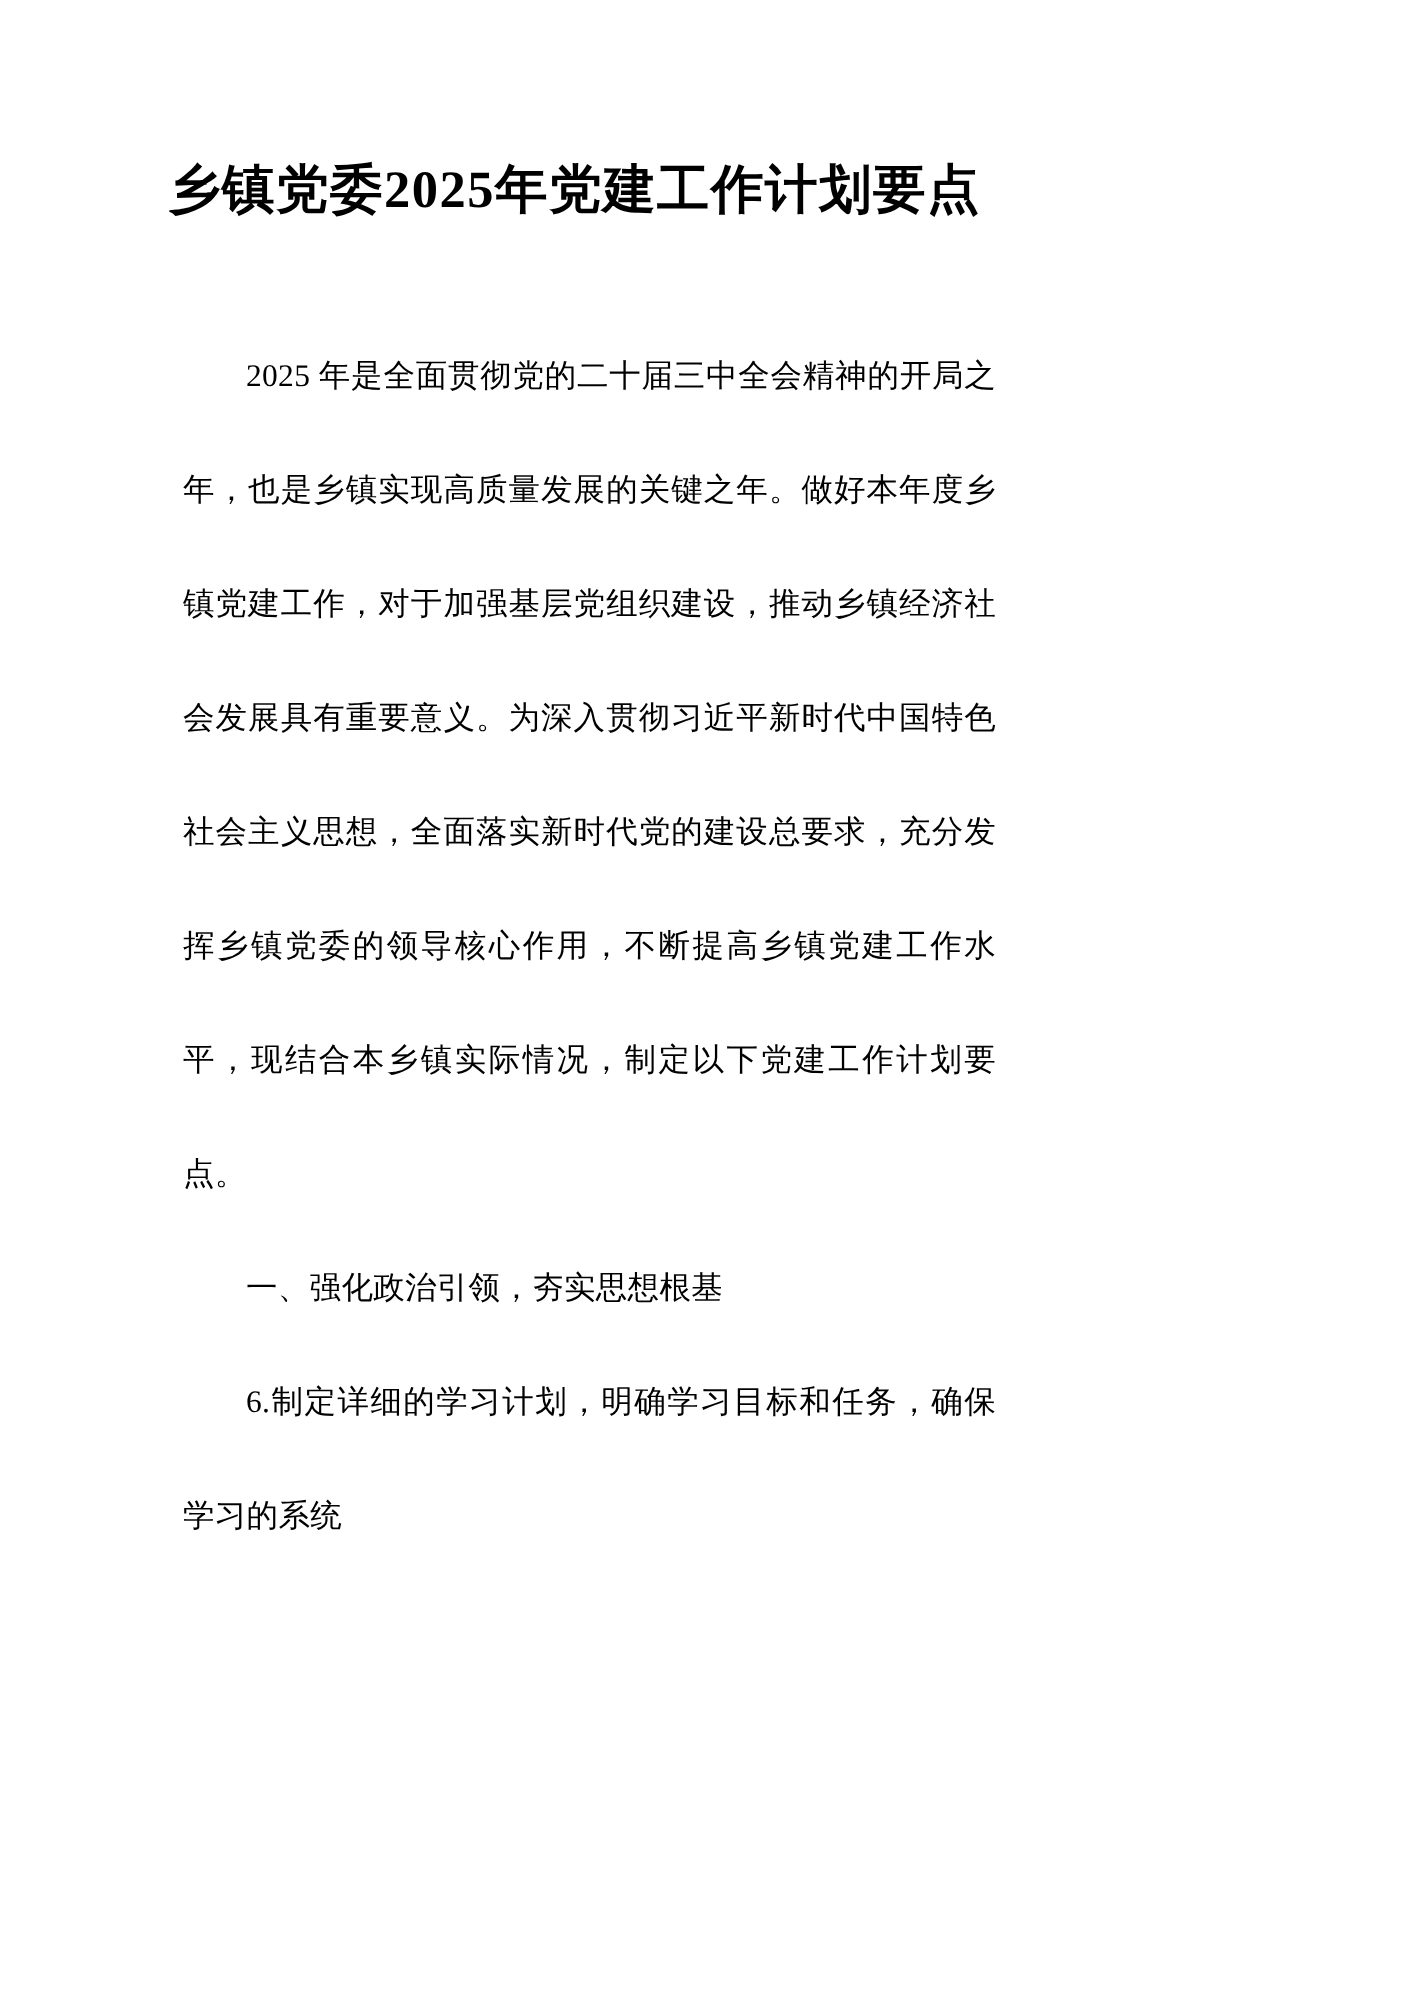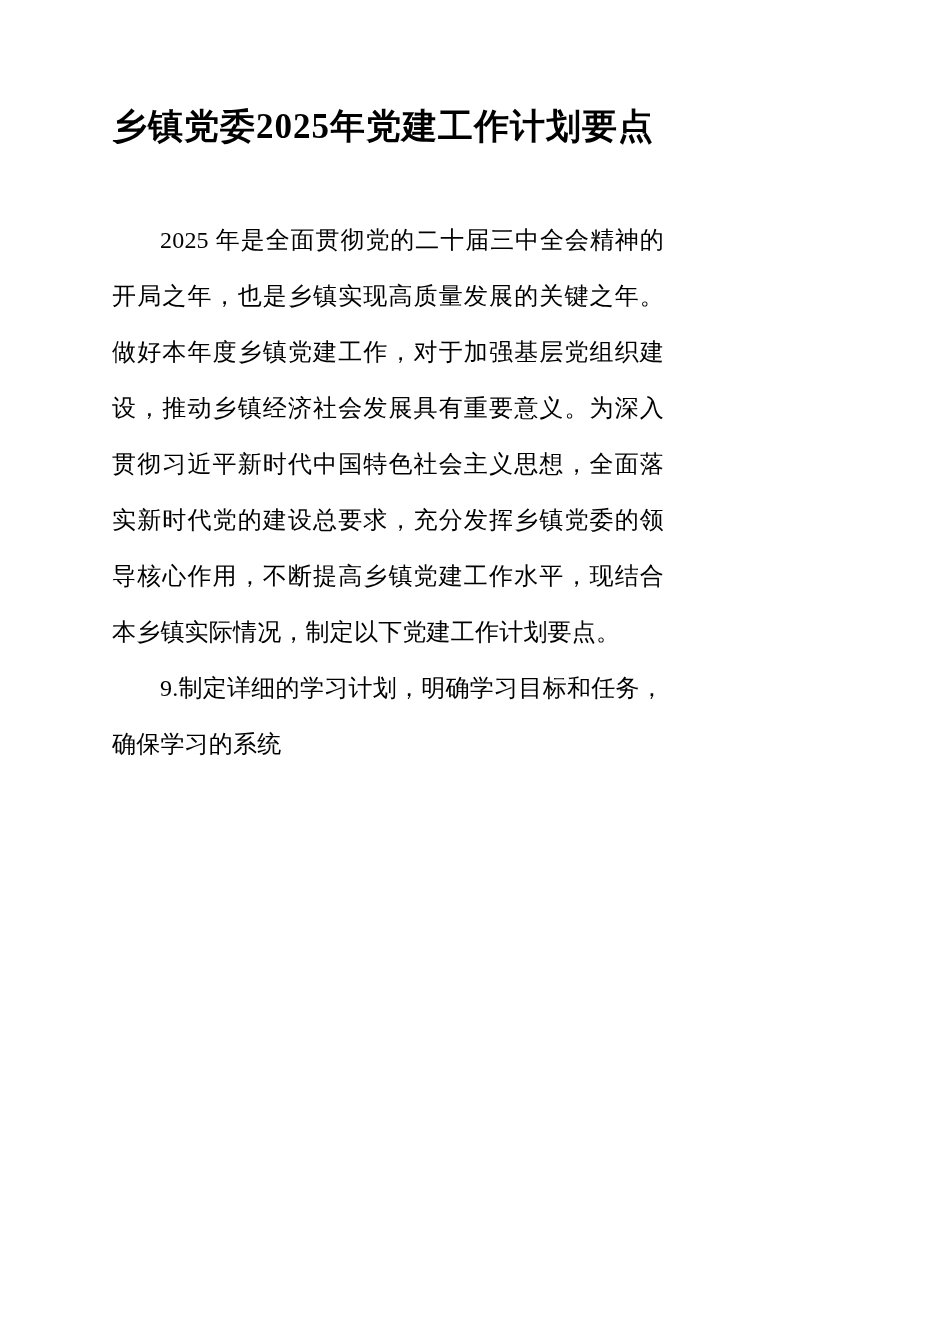--- a/index.html
+++ b/index.html
@@ -27,23 +27,23 @@
     font-weight: bold;
     line-height: 1.3;
     letter-spacing: 1px;
     margin: 8px 0 0 0;
     text-align: left;
   }
   .body-block {
     margin-top: 62px;
   }
   p.para {
-    margin: 0 0 0 0;
-    font-size: 24px;
-    line-height: 56px;
+    margin: 0 0 0 10px;
+    font-size: 21px;
+    line-height: 76px;
     text-align: justify;
     text-justify: inter-ideograph;
     letter-spacing: 0.2px;
   }
   p.para.indent {
     text-indent: 2em;
   }
   p.para.heading-level1 {
     text-indent: 2em;
   }
@@ -56,16 +56,17 @@
 </style>
 </head>
 <body>
 
 <div class="page">
 
   <h1 class="doc-title">乡镇党委2025年党建工作计划要点</h1>
 
   <div class="body-block">
     <p class="para indent">2025 年是全面贯彻党的二十届三中全会精神的开局之年，也是乡镇实现高质量发展的关键之年。做好本年度乡镇党建工作，对于加强基层党组织建设，推动乡镇经济社会发展具有重要意义。为深入贯彻习近平新时代中国特色社会主义思想，全面落实新时代党的建设总要求，充分发挥乡镇党委的领导核心作用，不断提高乡镇党建工作水平，现结合本乡镇实际情况，制定以下党建工作计划要点。</p>
-    <p class="para listitem">9.制定详细的学习计划，明确学习目标和任务，确保学习的系统</p>
+    <p class="para heading-level1">一、强化政治引领，夯实思想根基</p>
+    <p class="para listitem">6.制定详细的学习计划，明确学习目标和任务，确保学习的系统</p>
   </div>
 
 </div>
 
 </body></html>

